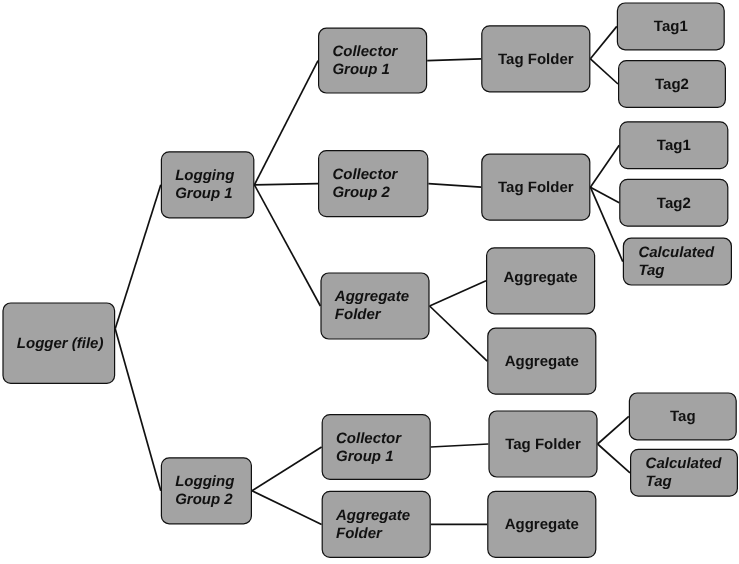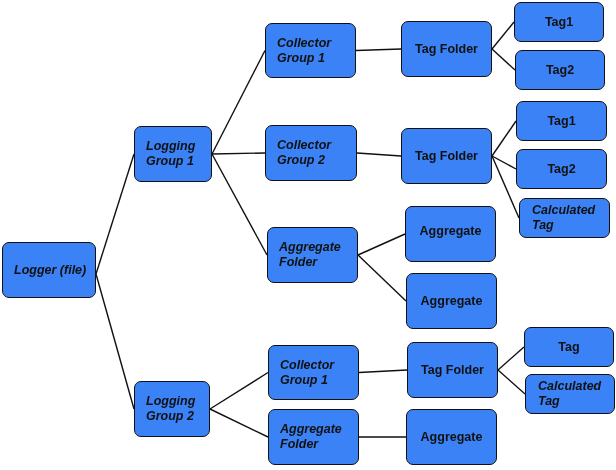--- a/index.html
+++ b/index.html
@@ -1,20 +1,20 @@
 <!DOCTYPE html>
 <html><head>
 <meta charset="utf-8">
 <style>
   html, body { margin:0; padding:0; background:#ffffff; }
   body { width:616px; height:470px; position:relative; overflow:hidden;
          font-family: "Liberation Sans", sans-serif; }
   #edges { position:absolute; left:0; top:0; width:616px; height:470px; }
   .node { position:absolute; box-sizing:border-box; border:1.6px solid #111;
-          border-radius:7px; background:#3b82f6; display:flex; align-items:center;
+          border-radius:7px; background:#a3a3a3; display:flex; align-items:center;
           font-weight:bold; font-size:12.5px; color:#111; line-height:15px; }
   .node.center { justify-content:center; text-align:center; }
   .node.left { justify-content:flex-start; padding-left:11px;font-style:italic; }
   .node span { white-space:pre-line; }
 </style>
 </head>
 <body>
 
 <svg id="edges">
     <line x1="96" y1="274" x2="134" y2="154" stroke="#111111" stroke-width="1.4"></line>
@@ -32,21 +32,21 @@
     <line x1="358" y1="255" x2="405" y2="234" stroke="#111111" stroke-width="1.4"></line>
     <line x1="358" y1="255" x2="406" y2="301" stroke="#111111" stroke-width="1.4"></line>
     <line x1="210" y1="409" x2="268" y2="372.5" stroke="#111111" stroke-width="1.4"></line>
     <line x1="210" y1="409" x2="268" y2="437" stroke="#111111" stroke-width="1.4"></line>
     <line x1="359" y1="372.5" x2="407" y2="370" stroke="#111111" stroke-width="1.4"></line>
     <line x1="498" y1="370" x2="524" y2="347" stroke="#111111" stroke-width="1.4"></line>
     <line x1="498" y1="370" x2="525" y2="394" stroke="#111111" stroke-width="1.4"></line>
     <line x1="359" y1="437" x2="406" y2="437" stroke="#111111" stroke-width="1.4"></line>
   </svg>
 
-<div class="node left" id="n-logger" style="left:2px;top:242px;width:94px;height:56px;">
+<div class="node left" id="n-logger" style="left:2px;top:252px;width:94px;height:68px;">
     <span>Logger (file)</span>
   </div>
 
 <div class="node left" id="n-lg1" style="left:134px;top:126px;width:78px;height:56px;">
     <span>Logging
 Group 1</span>
   </div>
 <div class="node left" id="n-lg2" style="left:134px;top:381px;width:76px;height:56px;">
     <span>Logging
 Group 2</span>

